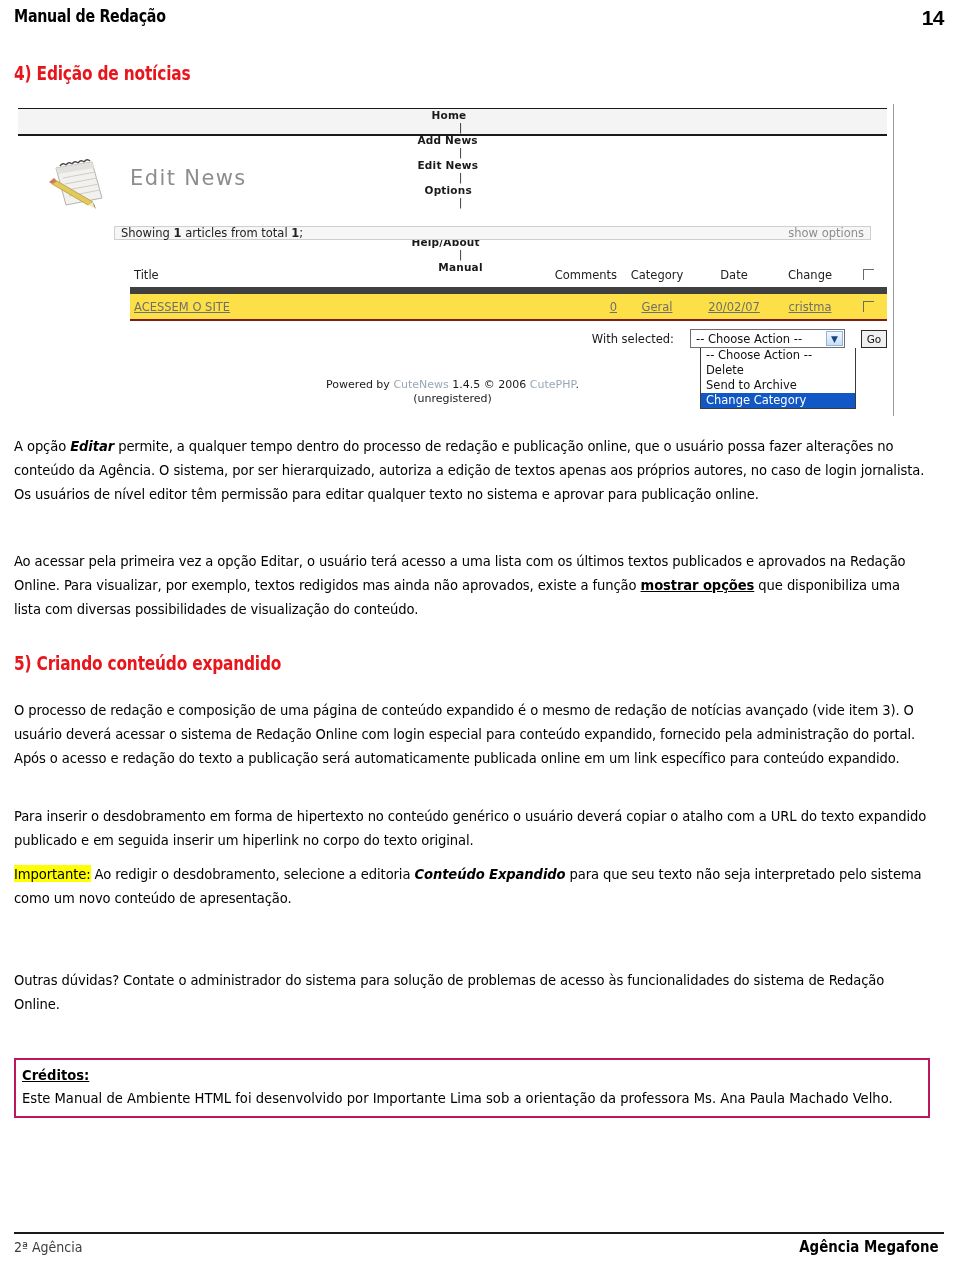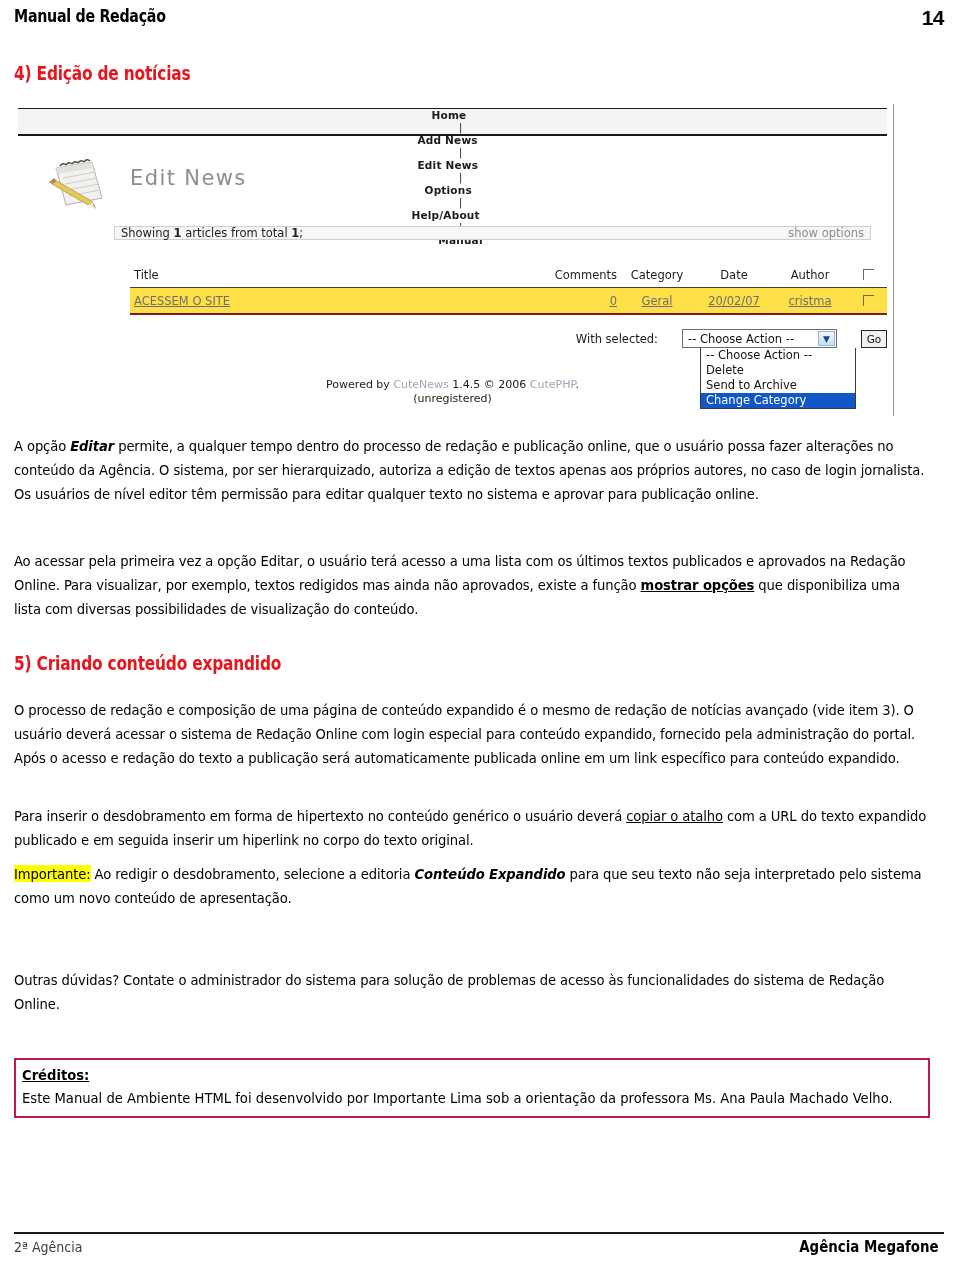--- a/index.html
+++ b/index.html
@@ -96,21 +96,21 @@
     font-size: 11px;
     padding: 0 0;
     width: 60px;
     text-align: center;
     display: inline-block;
   }
   .shot-nav .navlink.n0 { width: 58px; }
   .shot-nav .navlink.n1 { width: 86px; }
   .shot-nav .navlink.n2 { width: 86px; }
   .shot-nav .navlink.n3 { width: 72px; }
-  .shot-nav .navlink.n4 { width: 98px; }
+  .shot-nav .navlink.n4 { width: 98px; margin-top: 27px; }
 
   .shot-icon {
     position: absolute;
     left: 22px; top: 50px;
     width: 72px; height: 62px;
   }
   .shot-title {
     position: absolute;
     left: 112px; top: 62px;
     font-size: 21px;
@@ -141,21 +141,21 @@
     position: absolute;
     left: 112px; top: 158px;
     width: 757px;
     font-size: 11.5px;
   }
   .shot-table .row {
     display: flex;
     align-items: center;
     height: 25px;
   }
-  .shot-table .row.header { border-bottom: 1px solid #404040; color:#222; }
+  .shot-table .row.header { border-bottom: 7px solid #404040; color:#222; }
   .shot-table .row.data { background: #fde047; color: #6f6f6f; border-bottom: 2px solid #7f1d1d; text-decoration: underline;}
   .shot-table .c-title { flex: 1 1 auto; padding-left: 4px; }
   .shot-table .c-comments { width: 90px; text-align: right; }
   .shot-table .c-category { width: 80px; text-align: center; }
   .shot-table .c-date { width: 74px; text-align: center; }
   .shot-table .c-author { width: 78px; text-align: center; }
   .shot-table .c-check { width: 38px; display:flex; justify-content:center; }
   .tick-box {
     display: inline-block;
     width: 11px; height: 11px;
@@ -164,21 +164,21 @@
     box-sizing: border-box;
   }
 
   .shot-action {
     position: absolute;
     left: 112px; top: 225px;
     width: 757px;
     display: flex;
     align-items: center;
     justify-content: flex-end;
-    gap: 24px;
+    gap: 16px;
     font-size: 11.5px;
   }
   .shot-action .lbl { color: #1a1a1a; }
   .select-box {
     width: 155px;
     height: 19px;
     border: 1px solid #6e6e6e;
     background: #ffffff;
     box-sizing: border-box;
     display: flex;
@@ -258,21 +258,21 @@
   }
   #para-1 { top: 434px; }
   #para-2 { top: 549px; }
   #para-3 { top: 698px; }
   #para-4 { top: 804px; }
   #para-5 { top: 862px; }
   #para-6 { top: 968px; }
 
   .body-text i, .body-text .bi { font-style: italic; font-weight: bold; }
   .body-text .bu { font-weight: bold; text-decoration: underline; }
-  .body-text .u { text-decoration: underline; }
+  .body-text .u { }
   .hl-important {
     background: #ffff00;
     font-weight: normal;
   }
 
   
   .credits-box {
     position: absolute;
     left: 14px;
     top: 1058px;
@@ -383,21 +383,21 @@
     </span>
     <span class="opts">show options</span>
   </div>
 
   <div class="shot-table">
     <div class="row header">
       <span class="c-title">Title</span>
       <span class="c-comments">Comments</span>
       <span class="c-category">Category</span>
       <span class="c-date">Date</span>
-      <span class="c-author">Author</span>
+      <span class="c-author">Change</span>
       <span class="c-check">
           <span class="tick-box"></span>
         </span>
     </div>
     <div class="row data">
       <span class="c-title">ACESSEM O SITE</span>
       <span class="c-comments">0</span>
       <span class="c-category">Geral</span>
       <span class="c-date">20/02/07</span>
       <span class="c-author">cristma</span>

